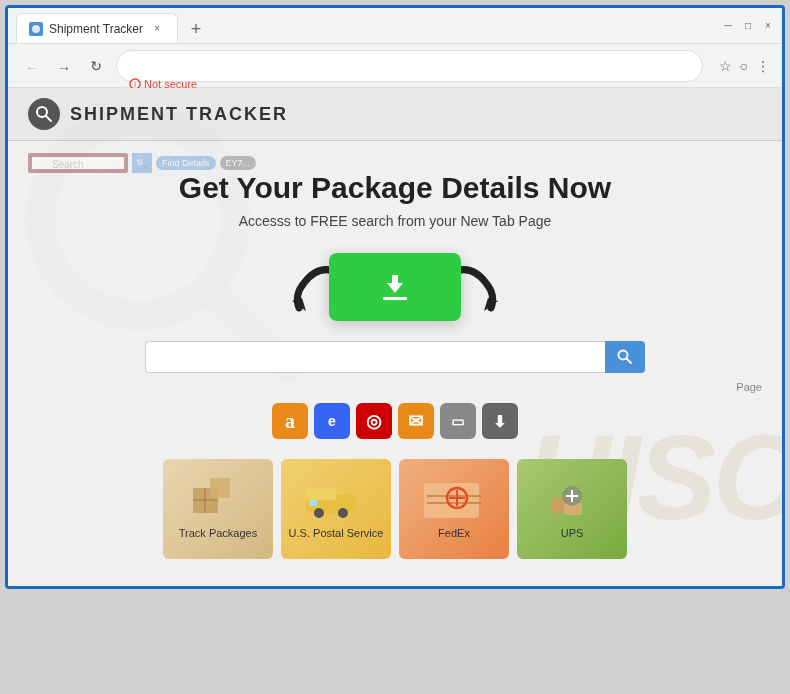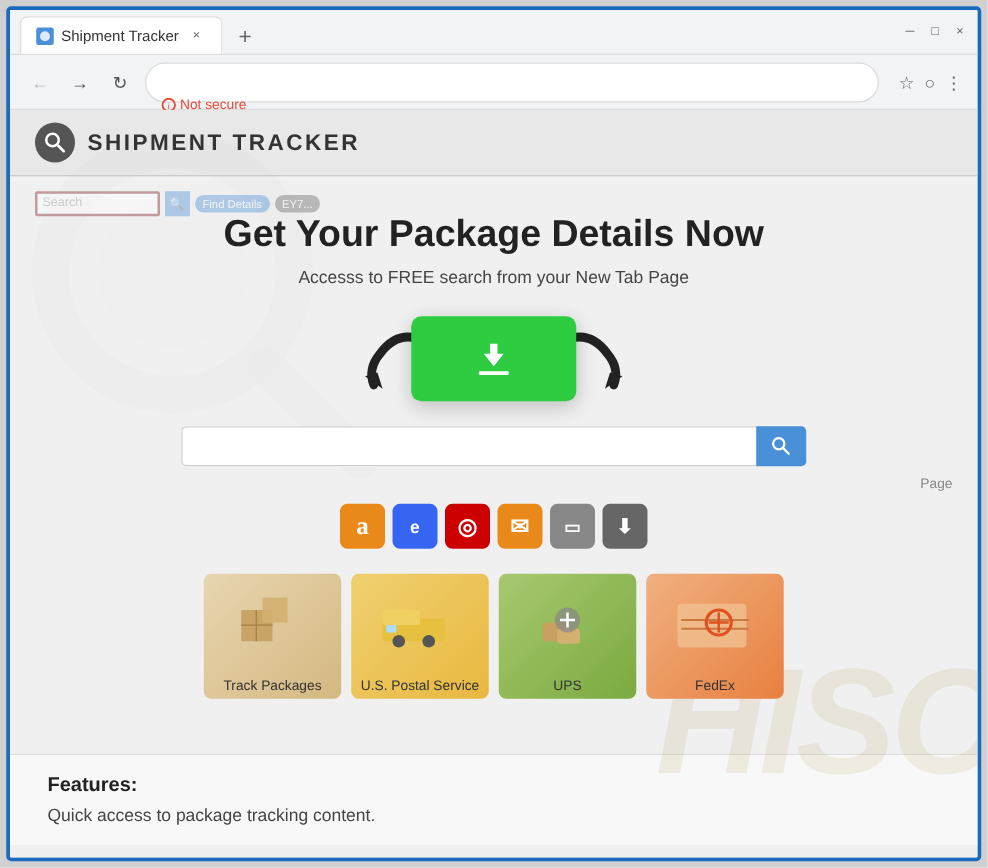--- a/index.html
+++ b/index.html
@@ -7,21 +7,21 @@
       width: 790px;
       height: 694px;
       background: #d0d0d0;
       font-family: Arial, sans-serif;
       overflow: hidden;
     }
 
     
     .browser-window {
       width: 780px;
-      height: 684px;
+      height: 584px;
       margin: 5px;
       border: 3px solid #1a6bbf;
       background: #fff;
       display: flex;
       flex-direction: column;
       border-radius: 4px;
       overflow: hidden;
     }
 
     
@@ -236,25 +236,25 @@
     }
     .bg-search-bar {
       display: flex;
       align-items: center;
       gap: 4px;
       margin-top: 5px;
     }
     .bg-search-input {
       width: 100px;
       height: 20px;
-      border: 2px solid #7f1d1d;
+      border: 4px solid #7f1d1d;
       border-radius: 2px;
       background: #fff;
       font-size: 10px;
-      padding: 2px 4px;
+      padding: 2px 20px;
       color: #999;
     }
     .bg-search-btn {
       width: 20px;
       height: 20px;
       background: #4a90d9;
       display: flex;
       align-items: center;
       justify-content: center;
       color: white;
@@ -405,21 +405,21 @@
     }
     .feature-card {
       width: 110px;
       height: 100px;
       background: #e8e8e8;
       border-radius: 6px;
       display: flex;
       flex-direction: column;
       align-items: center;
       justify-content: flex-end;
-      padding-bottom: 4px;
+      padding-bottom: 20px;
       overflow: hidden;
       position: relative;
     }
     .card-image {
       width: 100%;
       height: 72px;
       display: flex;
       align-items: center;
       justify-content: center;
       font-size: 32px;
@@ -619,45 +619,45 @@
               <rect x="5" y="25" width="50" height="18" rx="3" fill="#e8c040"></rect>
               <rect x="5" y="18" width="30" height="12" rx="2" fill="#f0d060"></rect>
               <circle cx="18" cy="43" r="5" fill="#555"></circle>
               <circle cx="42" cy="43" r="5" fill="#555"></circle>
               <rect x="8" y="30" width="8" height="6" rx="1" fill="#aaddff"></rect>
             </svg>
           </div>
           <span class="card-label">U.S. Postal Service</span>
         </div>
 
+        <div class="feature-card card-fedex">
+          <div class="card-image">
+            <svg width="70" height="55" viewBox="0 0 70 55">
+              <rect x="5" y="15" width="55" height="35" rx="3" fill="#f0c090" opacity="0.8"></rect>
+              <path d="M8 28 L62 28" stroke="#c87840" stroke-width="1.5"></path>
+              <path d="M8 35 L62 35" stroke="#c87840" stroke-width="1.5"></path>
+              <circle cx="38" cy="30" r="10" fill="none" stroke="#e05020" stroke-width="2.5"></circle>
+              <path d="M38 22 L38 38 M30 30 L46 30" stroke="#e05020" stroke-width="2"></path>
+            </svg>
+          </div>
+          <span class="card-label">FedEx</span>
+        </div>
+
         <div class="feature-card card-ups">
           <div class="card-image">
             <svg width="60" height="55" viewBox="0 0 60 55">
               <rect x="10" y="30" width="20" height="15" rx="2" fill="#c8a060"></rect>
               <rect x="22" y="35" width="18" height="12" rx="2" fill="#d4b070"></rect>
               <circle cx="30" cy="28" r="10" fill="#888" opacity="0.7"></circle>
               <line x1="30" y1="22" x2="30" y2="34" stroke="white" stroke-width="2"></line>
               <line x1="24" y1="28" x2="36" y2="28" stroke="white" stroke-width="2"></line>
             </svg>
           </div>
           <span class="card-label">UPS</span>
         </div>
-
-        <div class="feature-card card-fedex">
-          <div class="card-image">
-            <svg width="70" height="55" viewBox="0 0 70 55">
-              <rect x="5" y="15" width="55" height="35" rx="3" fill="#f0c090" opacity="0.8"></rect>
-              <path d="M8 28 L62 28" stroke="#c87840" stroke-width="1.5"></path>
-              <path d="M8 35 L62 35" stroke="#c87840" stroke-width="1.5"></path>
-              <circle cx="38" cy="30" r="10" fill="none" stroke="#e05020" stroke-width="2.5"></circle>
-              <path d="M38 22 L38 38 M30 30 L46 30" stroke="#e05020" stroke-width="2"></path>
-            </svg>
-          </div>
-          <span class="card-label">FedEx</span>
-        </div>
       </div>
 
     </div>
 
     <div class="features-section">
       <div class="features-title">Features:</div>
       <div class="features-desc">Quick access to package tracking content.</div>
     </div>
 
   </div>

